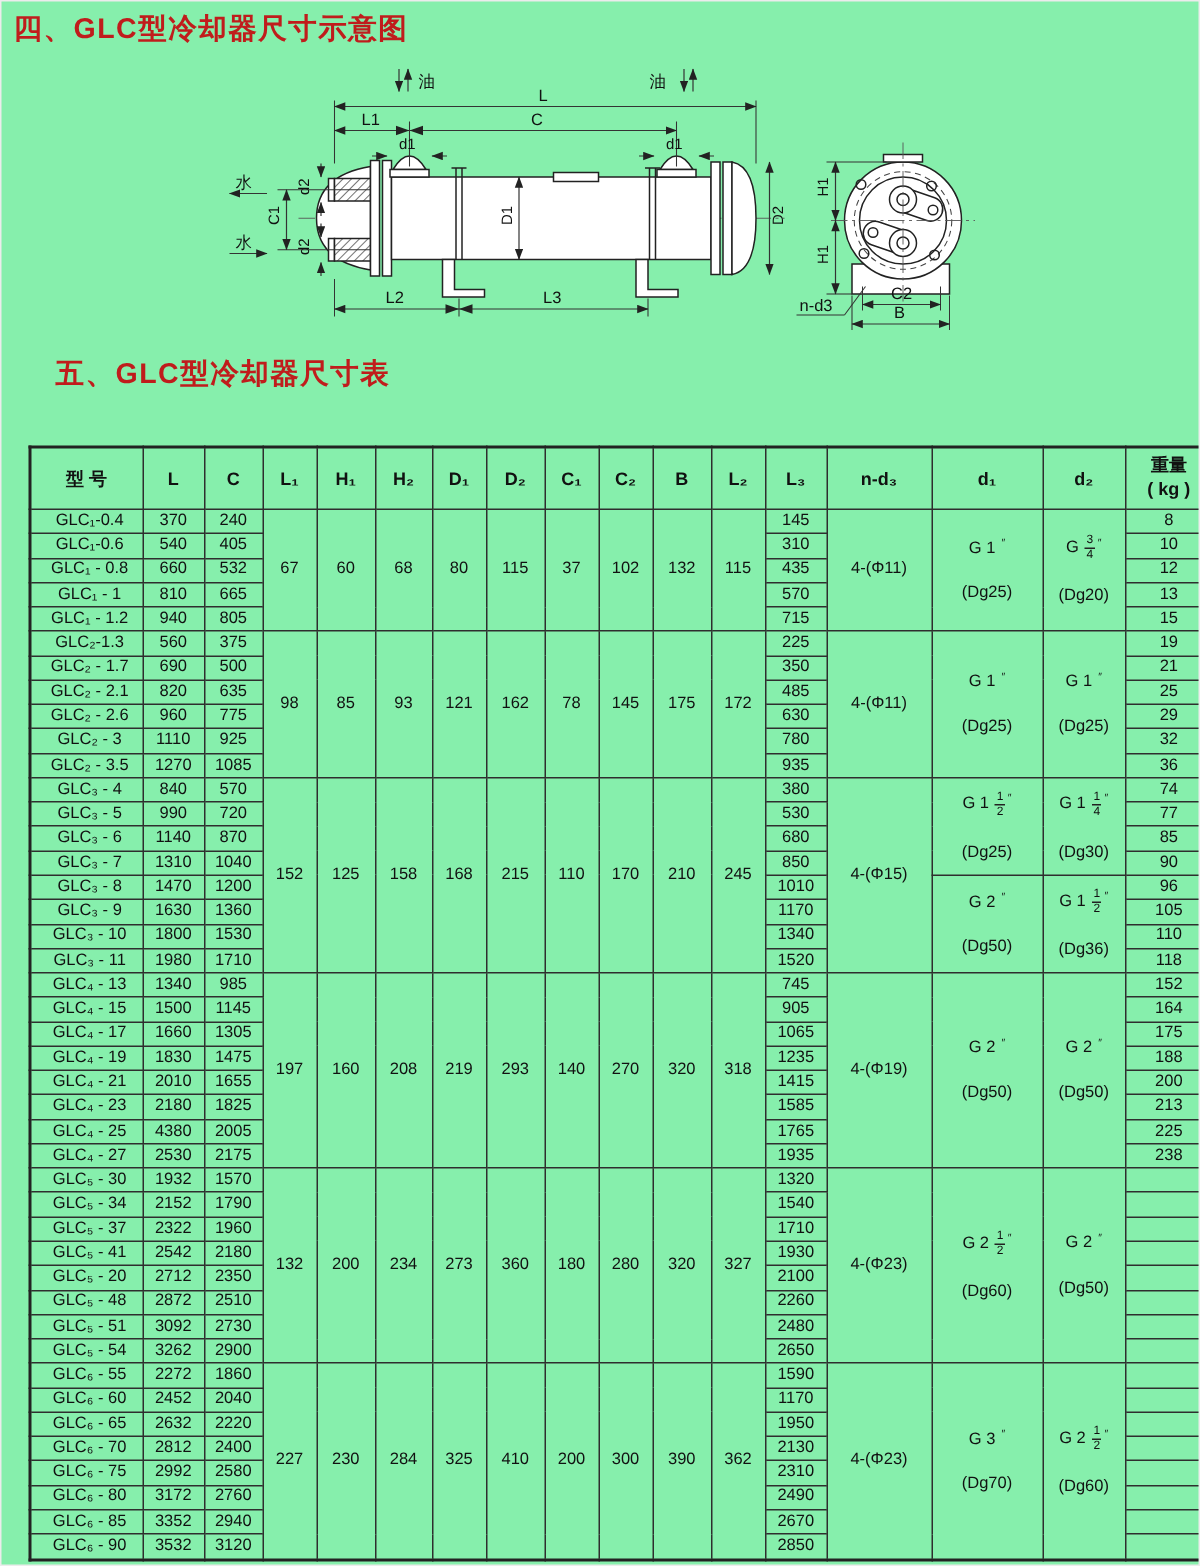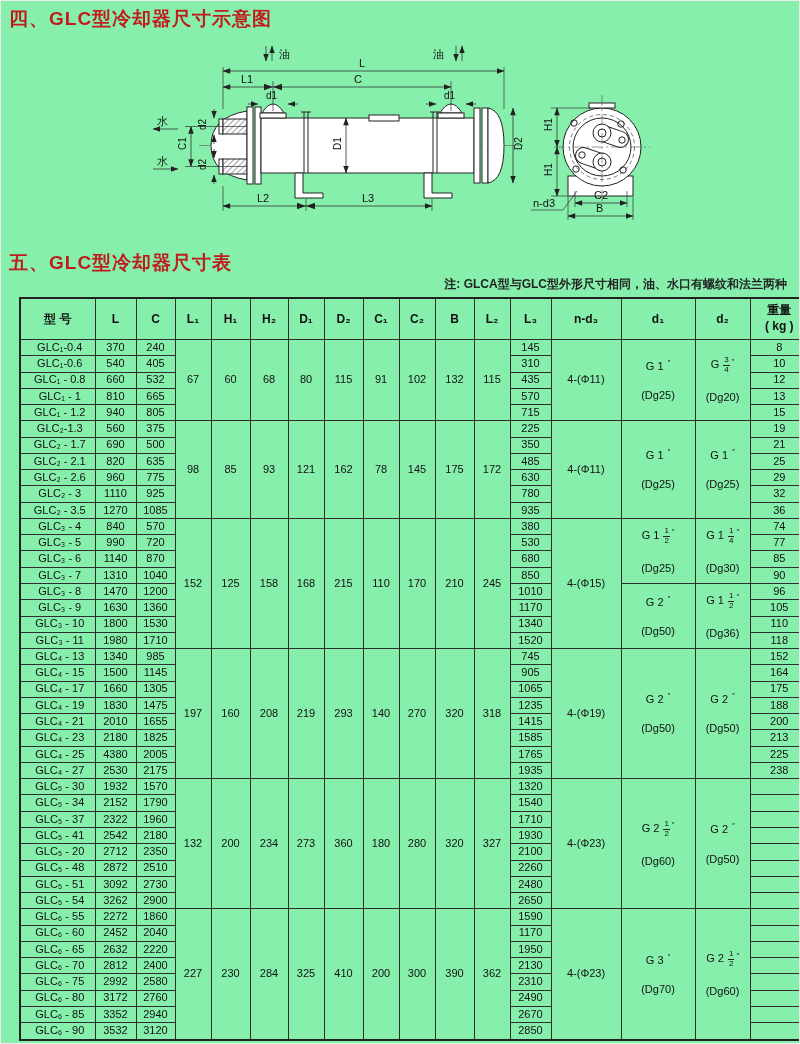--- a/index.html
+++ b/index.html
@@ -1,20 +1,20 @@
 <!DOCTYPE html>
 <html><head>
 <meta charset="utf-8">
 <style>
   html,body{margin:0;padding:0;background:#fff;}
   .page{position:relative;width:800px;height:1044px;background:#86efac;border:1px solid #ececec;
         font-family:"Liberation Sans","DejaVu Sans",sans-serif;color:#111;overflow:hidden;box-sizing:border-box;}
   .sec-title{position:absolute;left:8px;font-size:19px;font-weight:bold;color:#c01c1c;letter-spacing:1px;}
   .t1{top:5px;}
-  .t2{top:249px;}
+  .t2{top:235px;margin-left:28px;}
   .note{position:absolute;right:12px;top:275px;font-size:12px;font-weight:bold;color:#222;}
   svg.diagram{position:absolute;left:0;top:40px;}
   .ln{stroke:#222;stroke-width:1;fill:#fff;}
   .lnf{stroke:#222;stroke-width:1;fill:none;}
   .thin{stroke:#333;stroke-width:.7;fill:none;}
   .dim{stroke:#333;stroke-width:.8;fill:none;}
   .cl{stroke:#555;stroke-width:.6;fill:none;stroke-dasharray:11 3 2 3;}
   .bc{stroke:#444;stroke-width:.7;fill:none;stroke-dasharray:4 3;}
   text.dl{font-family:"Liberation Sans",sans-serif;font-size:11px;fill:#111;}
   text.dls{font-family:"Liberation Sans",sans-serif;font-size:10px;fill:#111;}
@@ -181,21 +181,20 @@
     <line class="thin" x1="632" y1="156" x2="632" y2="179"></line>
     <line class="dim" x1="567" y1="175" x2="632" y2="175" marker-start="url(#mb)" marker-end="url(#ma)"></line>
     <text class="dl" x="595" y="171">B</text>
 
     <text class="dl" x="532" y="166">n-d3</text>
     <line class="thin" x1="530" y1="169" x2="562" y2="169"></line>
     <line class="thin" x1="562" y1="169" x2="576" y2="150"></line>
   </svg>
 
   <div class="sec-title t2">五、GLC型冷却器尺寸表</div>
-  <div class="note">注: GLCA型与GLC型外形尺寸相同，油、水口有螺纹和法兰两种</div>
 
   <table class="dim-table">
     <colgroup>
         <col style="width: 75px;">
         <col style="width: 41px;">
         <col style="width: 39px;">
         <col style="width: 36px;">
         <col style="width: 39px;">
         <col style="width: 38px;">
         <col style="width: 36px;">
@@ -237,21 +236,21 @@
     <tbody>
         <tr>
           <td class="cell-model">GLC₁-0.4</td>
           <td>370</td>
           <td>240</td>
           <td rowspan="5">67</td>
           <td rowspan="5">60</td>
           <td rowspan="5">68</td>
           <td rowspan="5">80</td>
           <td rowspan="5">115</td>
-          <td rowspan="5">91</td>
+          <td rowspan="5">37</td>
           <td rowspan="5">102</td>
           <td rowspan="5">132</td>
           <td rowspan="5">115</td>
           <td>145</td>
           <td rowspan="5">4-(Φ11)</td>
           <td rowspan="5" class="dcell">
             <div class="gl">G 1 <span class="inch">″</span></div>
             <div class="dg">(Dg25)</div>
           </td>
           <td rowspan="5" class="dcell">

